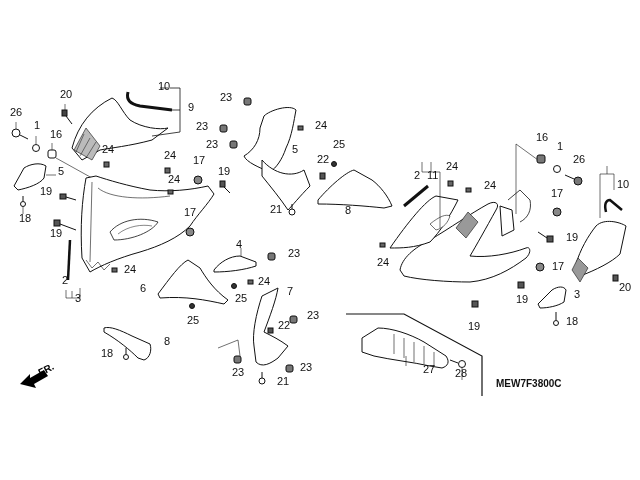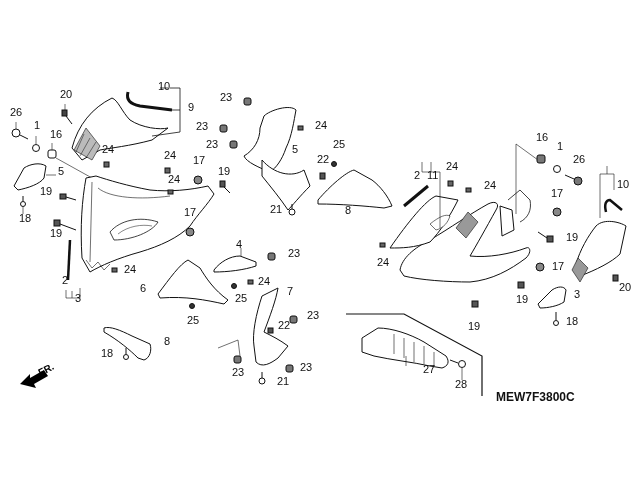--- a/index.html
+++ b/index.html
@@ -1,19 +1,19 @@
 <!DOCTYPE html>
 <html><head>
 <meta charset="utf-8">
 <style>
   html, body { margin:0; padding:0; background:#ffffff; }
   body { width:640px; height:480px; position:relative; overflow:hidden; font-family:"Liberation Sans", sans-serif; }
   #diagram { position:absolute; left:0; top:0; width:516px; height:480px;text-decoration:underline; }
   .lbl { position:absolute; font-size:11px; color:#111; line-height:11px; white-space:nowrap; }
-  .code { position:absolute; left:496px; top:390px; font-size:12px; font-weight:bold; color:#111; letter-spacing:0px; }
+  .code { position:absolute; left:496px; top:378px; font-size:10px; font-weight:bold; color:#111; letter-spacing:0px; }
   .fr { position:absolute; left:38px; top:364px; font-size:10px; font-weight:bold; transform:rotate(-28deg); color:#000; }
 </style>
 </head>
 <body>
 
 <div id="diagram">
   <svg width="640" height="480" viewBox="0 0 640 480" fill="none" stroke="#111" stroke-width="1">
 
     <g>
       <path d="M72,148 C78,125 92,108 112,98 C118,100 122,112 130,120 C142,128 160,130 168,128 L152,140 C130,146 110,148 100,150 L82,160 Z" fill="#fff"></path>
@@ -295,18 +295,18 @@
       <div class="lbl" style="left: 617px; top: 179px;">10</div>
       <div class="lbl" style="left: 551px; top: 188px;">17</div>
       <div class="lbl" style="left: 566px; top: 232px;">19</div>
       <div class="lbl" style="left: 552px; top: 261px;">17</div>
       <div class="lbl" style="left: 516px; top: 294px;">19</div>
       <div class="lbl" style="left: 574px; top: 289px;">3</div>
       <div class="lbl" style="left: 619px; top: 282px;">20</div>
       <div class="lbl" style="left: 566px; top: 316px;">18</div>
       <div class="lbl" style="left: 468px; top: 321px;">19</div>
       <div class="lbl" style="left: 399px; top: 364px; margin-left: 24px;">27</div>
-      <div class="lbl" style="left: 455px; top: 379px;">28</div>
+      <div class="lbl" style="left: 455px; top: 368px;">28</div>
     </div>
 
   <div class="fr">FR.</div>
   <div class="code">MEW7F3800C</div>
 </div>
 
 </body></html>

